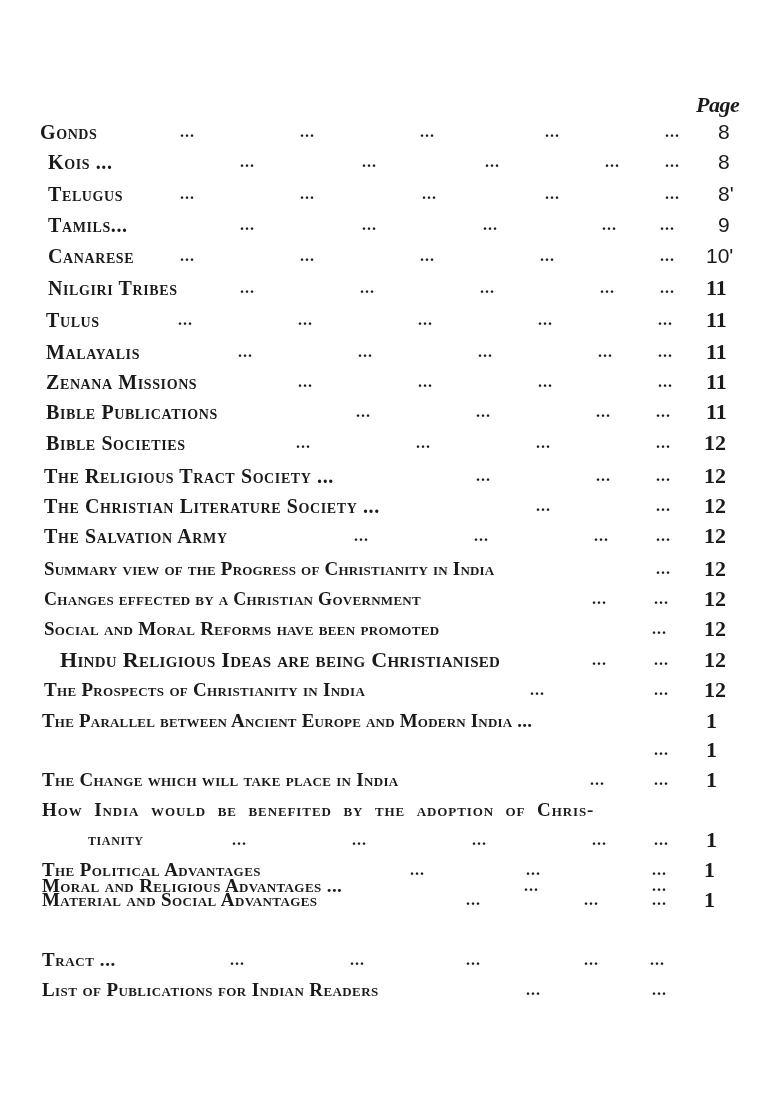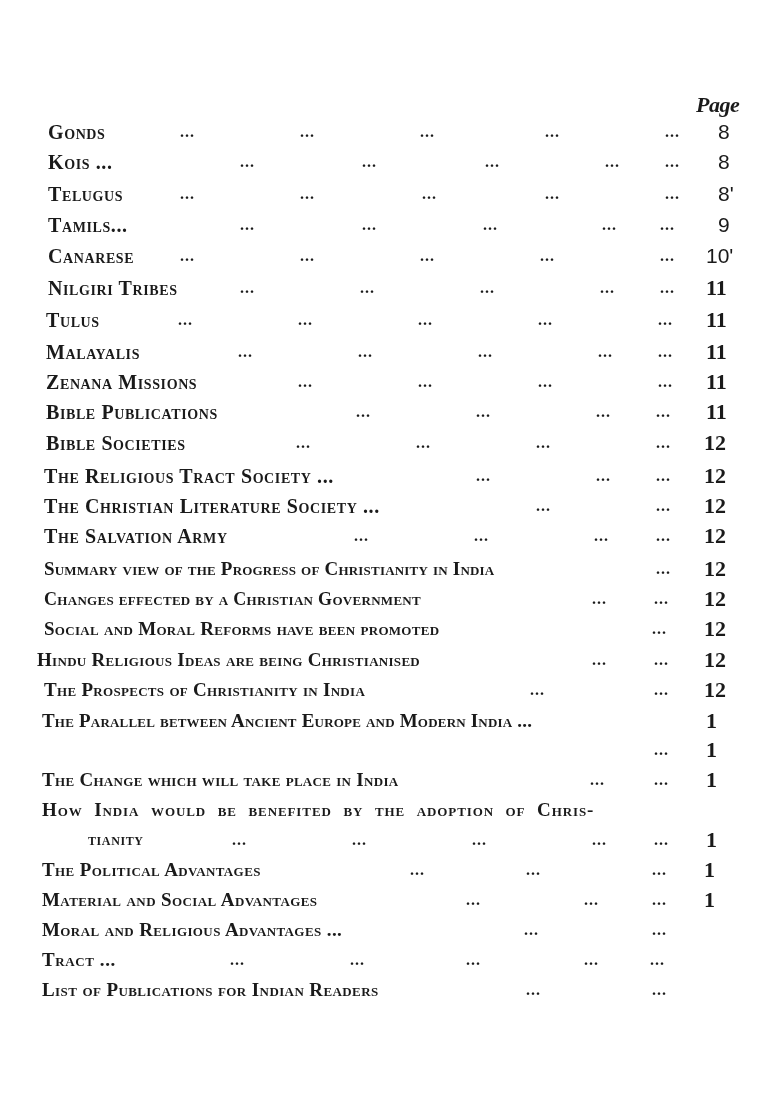--- a/index.html
+++ b/index.html
@@ -71,21 +71,21 @@
     .pg.light { font-weight: normal; font-family: "Liberation Sans", "DejaVu Sans", sans-serif; font-size: 21px; }
   </style>
 </head>
 <body>
 
 <div class="page-head">Page</div>
 
 <div class="toc">
 
   <div class="row" style="top:118px">
-    <span class="title" style="left:48px">Gonds</span>
+    <span class="title" style="left:40px">Gonds</span>
     <span class="dots" style="left:180px">...</span>
     <span class="dots" style="left:300px">...</span>
     <span class="dots" style="left:420px">...</span>
     <span class="dots" style="left:545px">...</span>
     <span class="dots" style="left:665px">...</span>
     <span class="pg light" style="left:718px">8</span>
   </div>
 
   <div class="row" style="top:148px">
     <span class="title" style="left:48px">Kois ...</span>
@@ -221,21 +221,21 @@
     <span class="pg" style="left:704px">12</span>
   </div>
 
   <div class="row" style="top:615px">
     <span class="title" style="left:44px; font-size:19px; letter-spacing:0.3px">Social and Moral Reforms have been promoted</span>
     <span class="dots" style="left:652px">...</span>
     <span class="pg" style="left:704px">12</span>
   </div>
 
   <div class="row" style="top:646px">
-    <span class="title" style="left:37px; font-size:19px; letter-spacing:0.3px">Hindu Religious Ideas are being Christianised</span>
+    <span class="title" style="left:60px; font-size:22px; letter-spacing:0.3px">Hindu Religious Ideas are being Christianised</span>
     <span class="dots" style="left:592px">...</span>
     <span class="dots" style="left:654px">...</span>
     <span class="pg" style="left:704px">12</span>
   </div>
 
   <div class="row" style="top:676px">
     <span class="title" style="left:44px; font-size:19px; letter-spacing:0.3px">The Prospects of Christianity in India</span>
     <span class="dots" style="left:530px">...</span>
     <span class="dots" style="left:654px">...</span>
     <span class="pg" style="left:704px">12</span>
@@ -281,21 +281,21 @@
   </div>
 
   <div class="row" style="top:886px">
     <span class="title" style="left:42px; font-size:19px; letter-spacing:0.4px">Material and Social Advantages</span>
     <span class="dots" style="left:466px">...</span>
     <span class="dots" style="left:584px">...</span>
     <span class="dots" style="left:652px">...</span>
     <span class="pg" style="left:704px">1</span>
   </div>
 
-  <div class="row" style="top:916px">
+  <div class="row" style="top:872px">
     <span class="title" style="left:42px; font-size:19px; letter-spacing:0.4px">Moral and Religious Advantages ...</span>
     <span class="dots" style="left:524px">...</span>
     <span class="dots" style="left:652px">...</span>
     <span class="pg" style="left:704px"></span>
   </div>
 
   <div class="row" style="top:946px">
     <span class="title" style="left:42px; font-size:19px">Tract ...</span>
     <span class="dots" style="left:230px">...</span>
     <span class="dots" style="left:350px">...</span>

